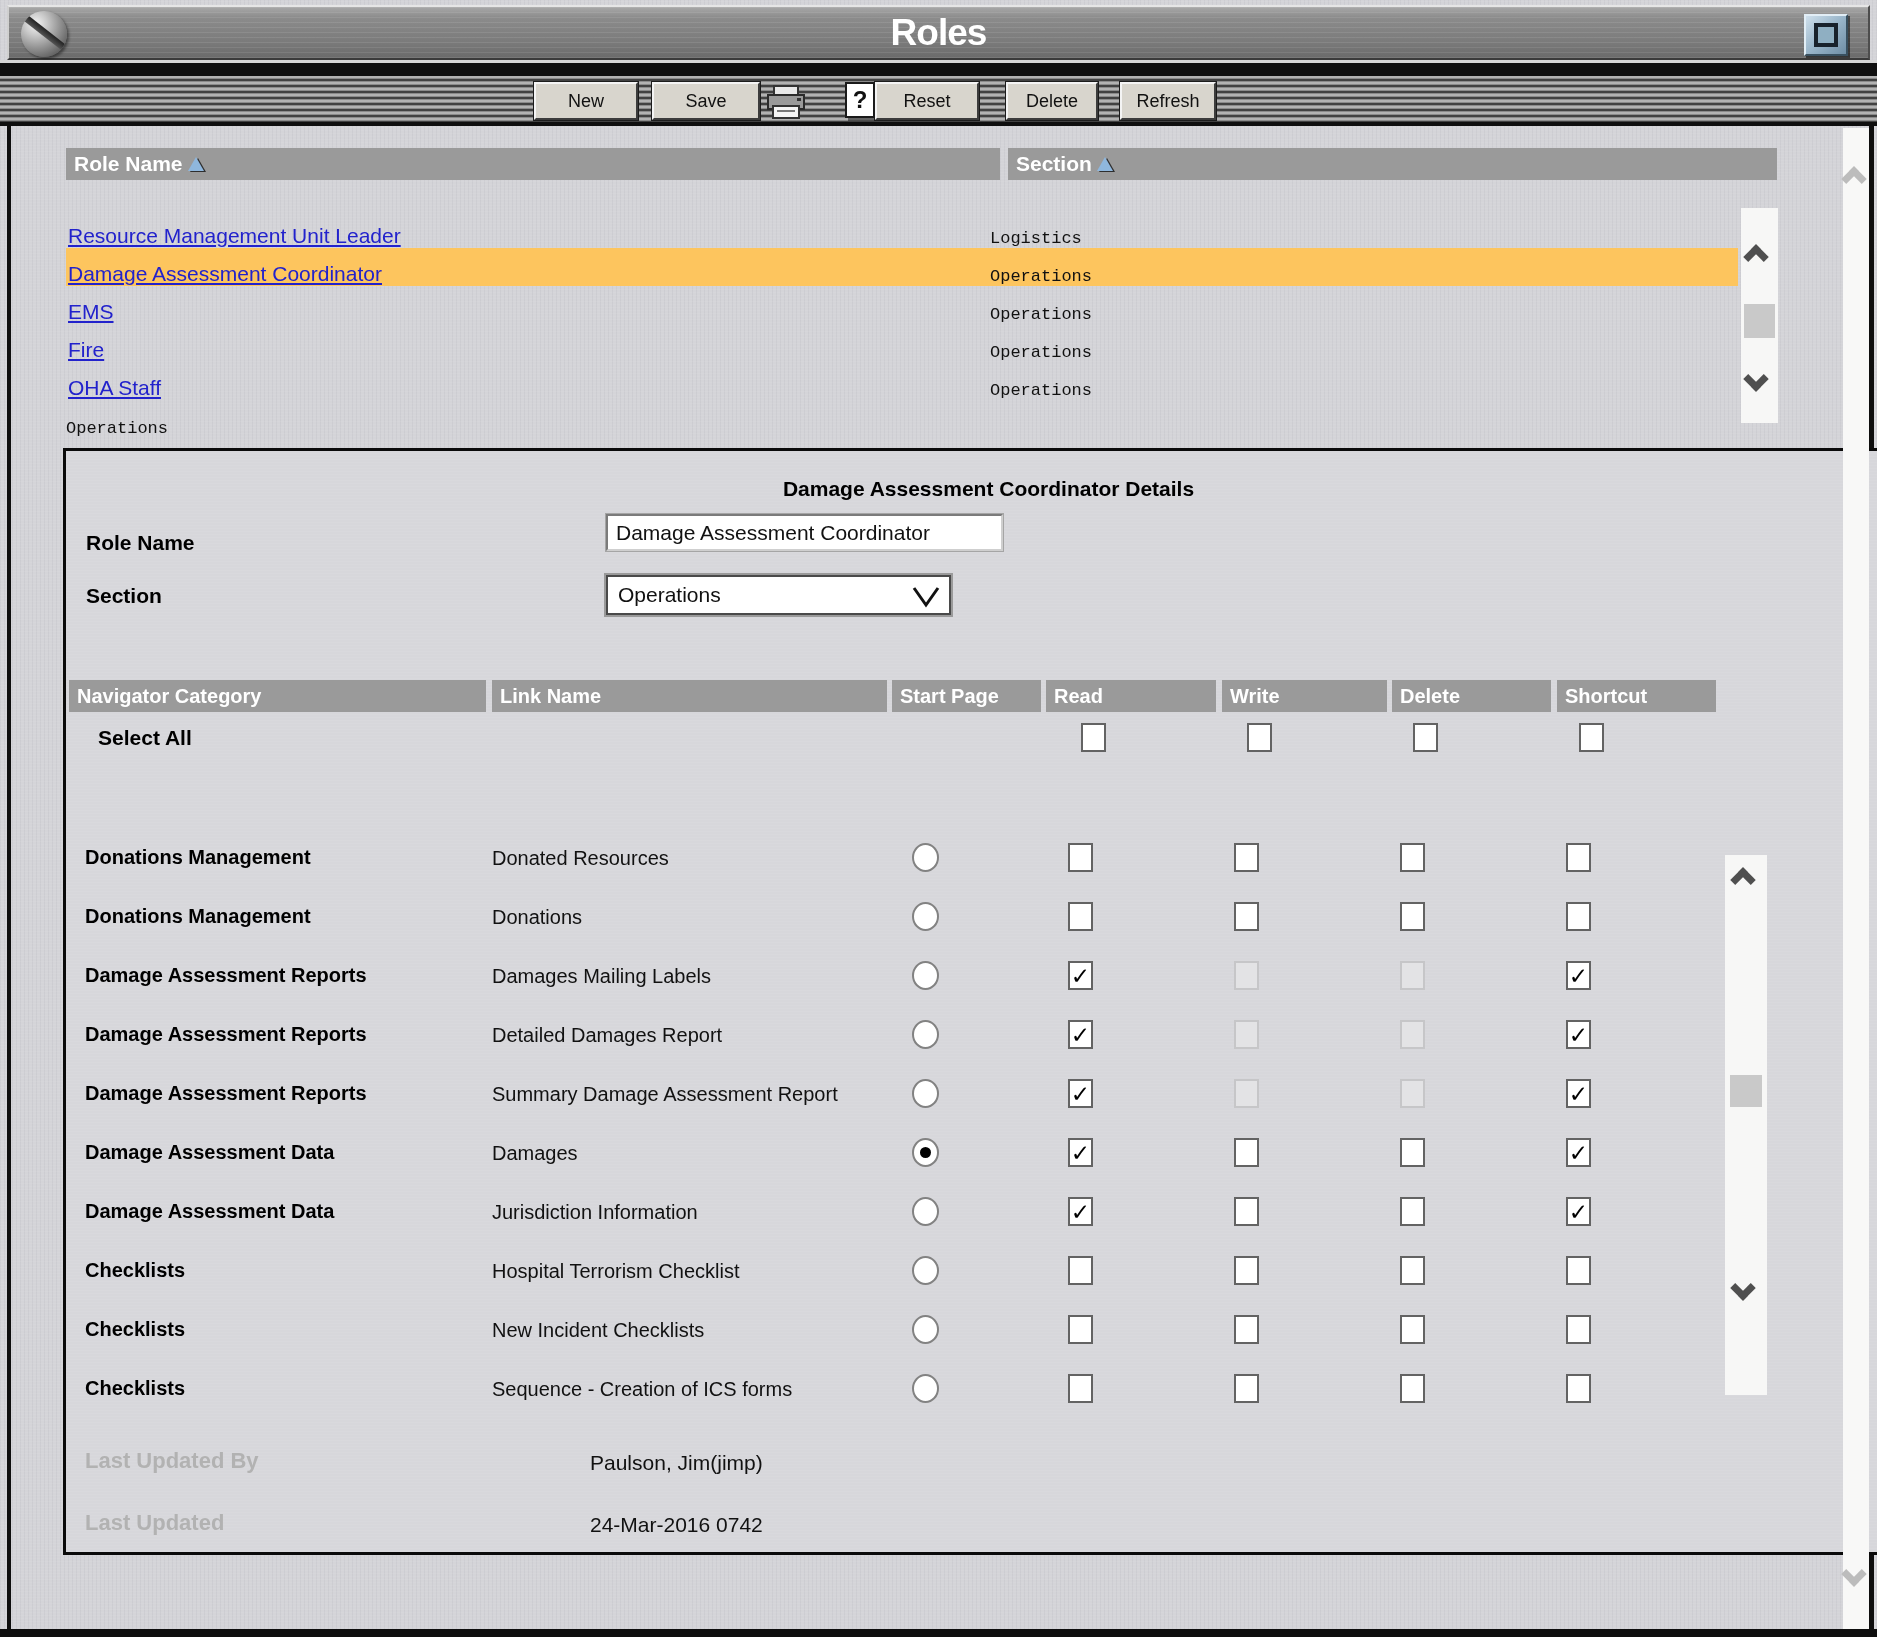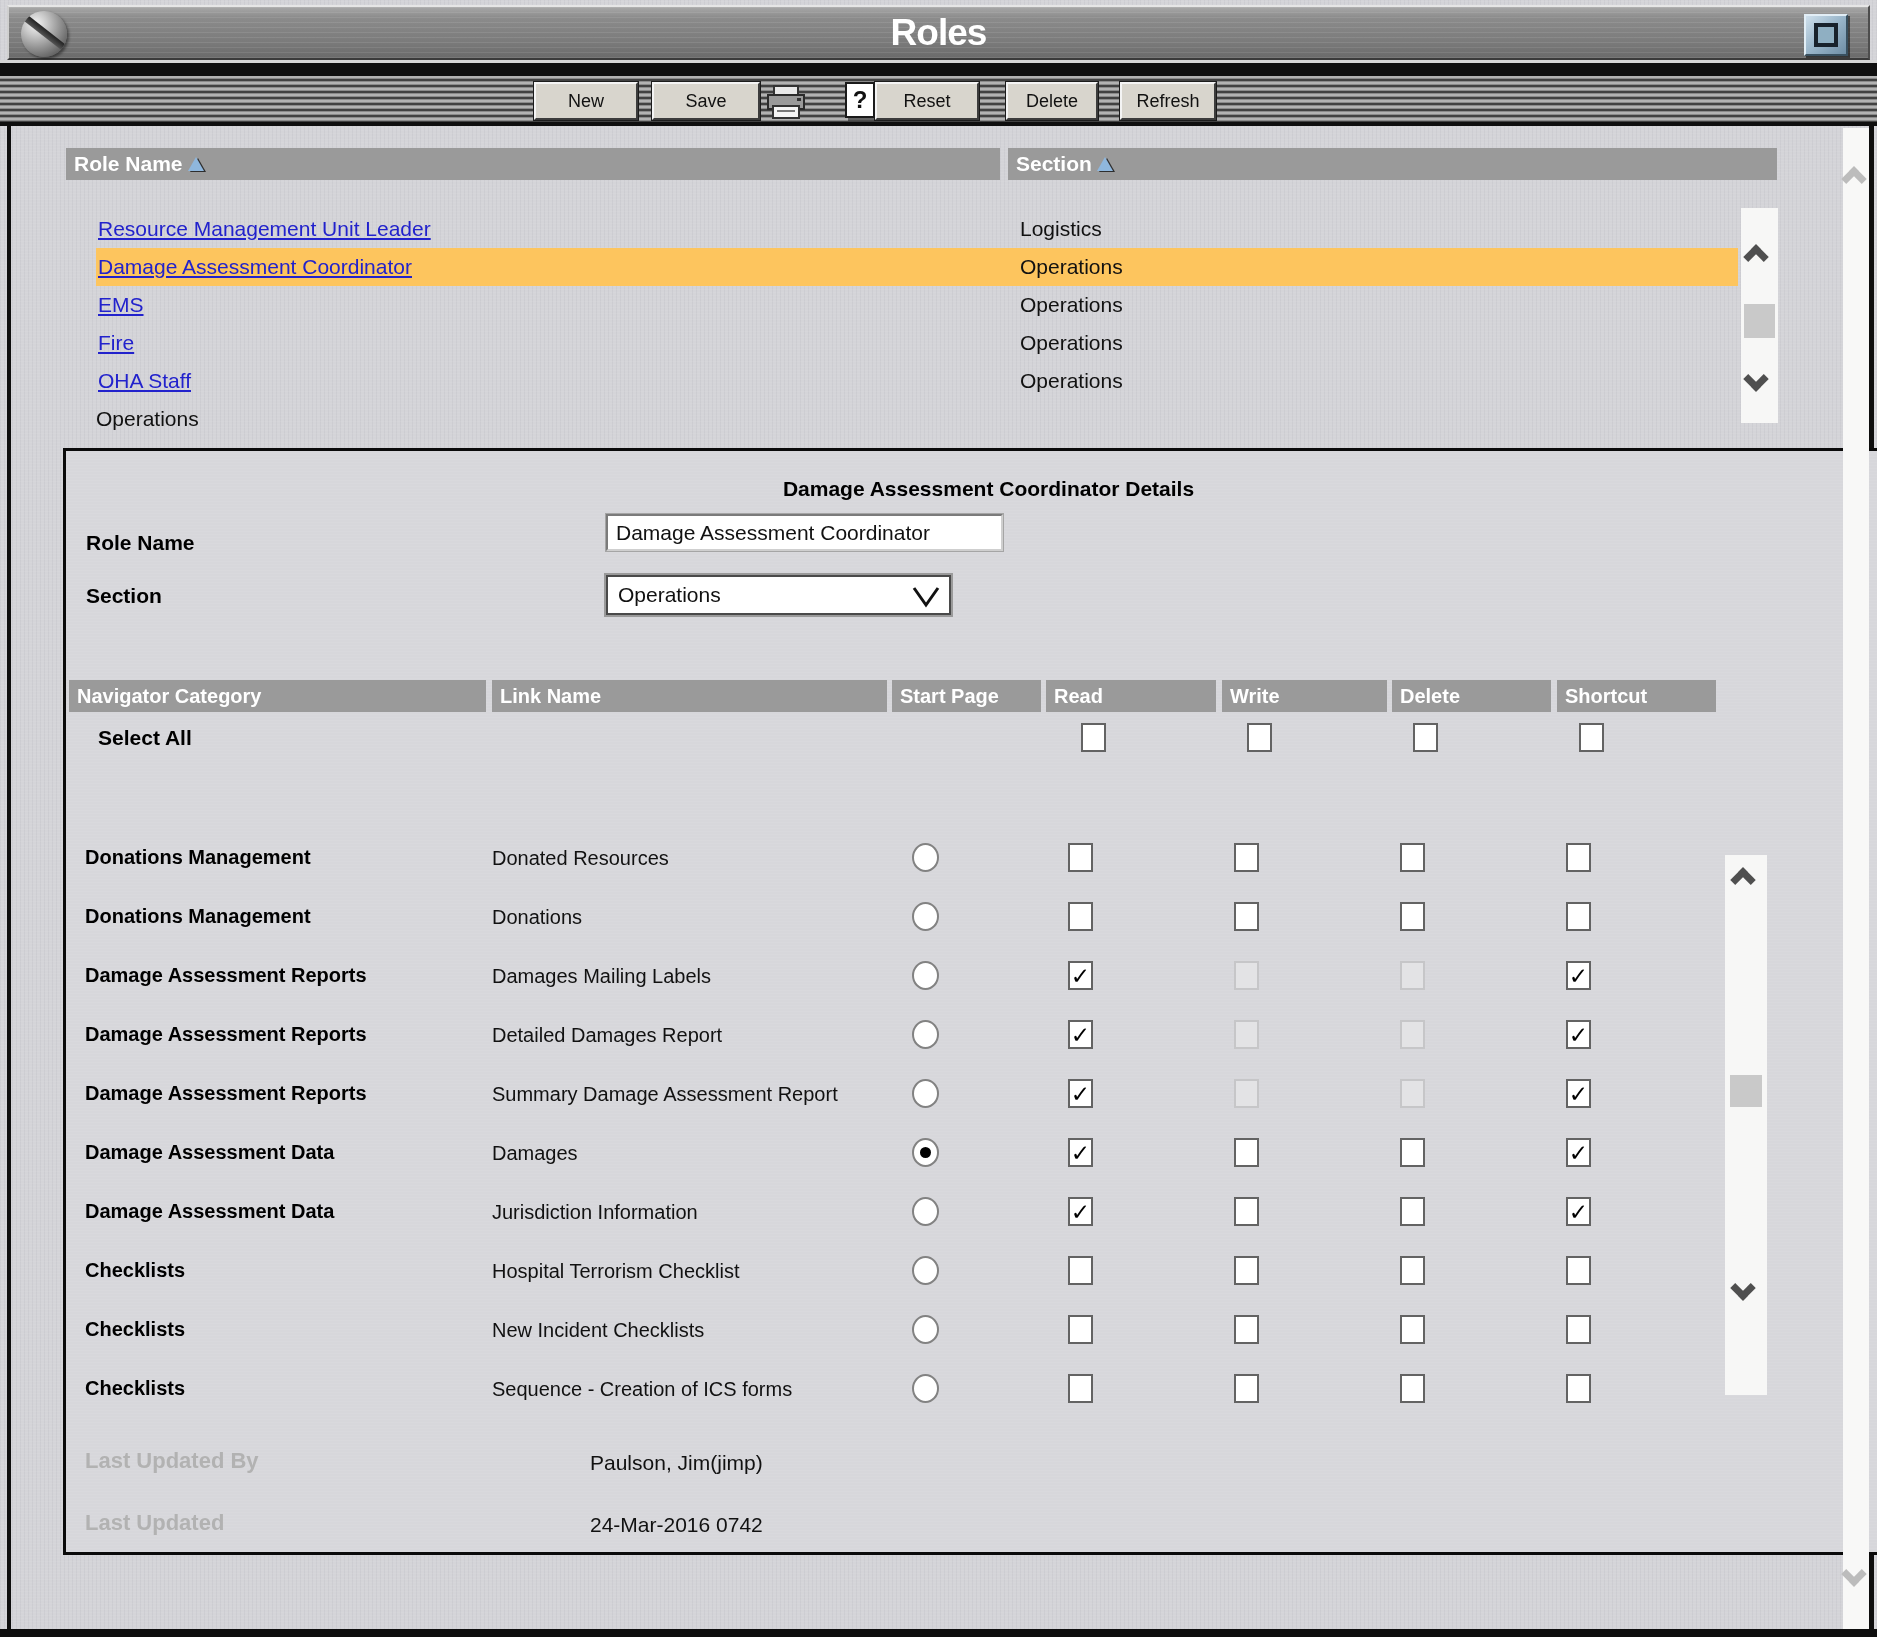--- a/index.html
+++ b/index.html
@@ -87,25 +87,25 @@
   .rolehdr { left:66px; width:934px; }
   .sechdr  { left:1008px; width:769px; }
   .sort-tri {
     display:inline-block; width:0; height:0; margin-left:5px;
     border-left:8px solid transparent; border-right:8px solid transparent;
     border-bottom:14px solid #8fb7dd;
     filter:drop-shadow(2px 1px 0 #2e2e2e);
     vertical-align:baseline;
   }
   #roles-rows { position:absolute; left:66px; top:210px; width:1672px; }
-  .role-row { display:flex; height:38px; align-items:center;margin-left:30px; }
+  .role-row { display:flex; height:38px; align-items:flex-end; }
   .role-row.selected { background:#FDC55E; }
   .role-cell { width:924px; padding-left:2px; }
   .role-link { color:#2222CC; font-size:21px; text-decoration:underline; cursor:pointer; }
-  .section-text { font-size:21px; color:#111; }
+  .section-text { font-size:17px; color:#111;font-family:Liberation Mono, monospace; }
 
   
   .sb { position:absolute; background:#f7f7f6; }
   .roles-sb { left:1741px; top:208px; width:37px; height:215px; }
   .perm-sb  { left:1659px; top:404px; width:42px; height:540px; }
   .page-sb  { left:1843px; top:128px; width:26px; height:1501px; background:#f8f8f7; }
   .chev {
     position:absolute; width:18px; height:18px;
     border-left:7px solid #4f4f4f; border-bottom:7px solid #4f4f4f;
     cursor:pointer;

